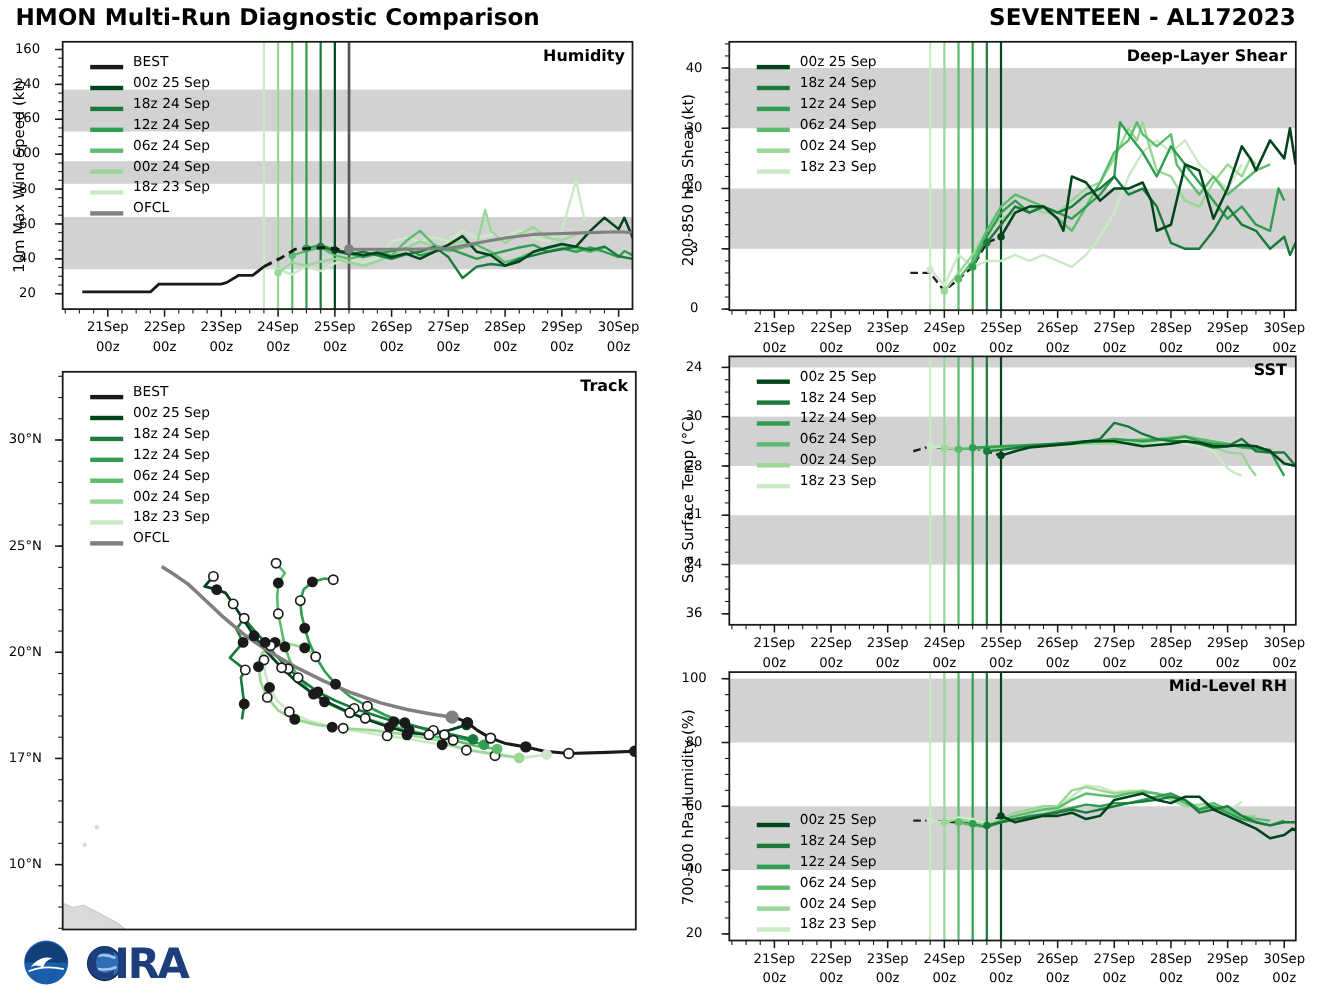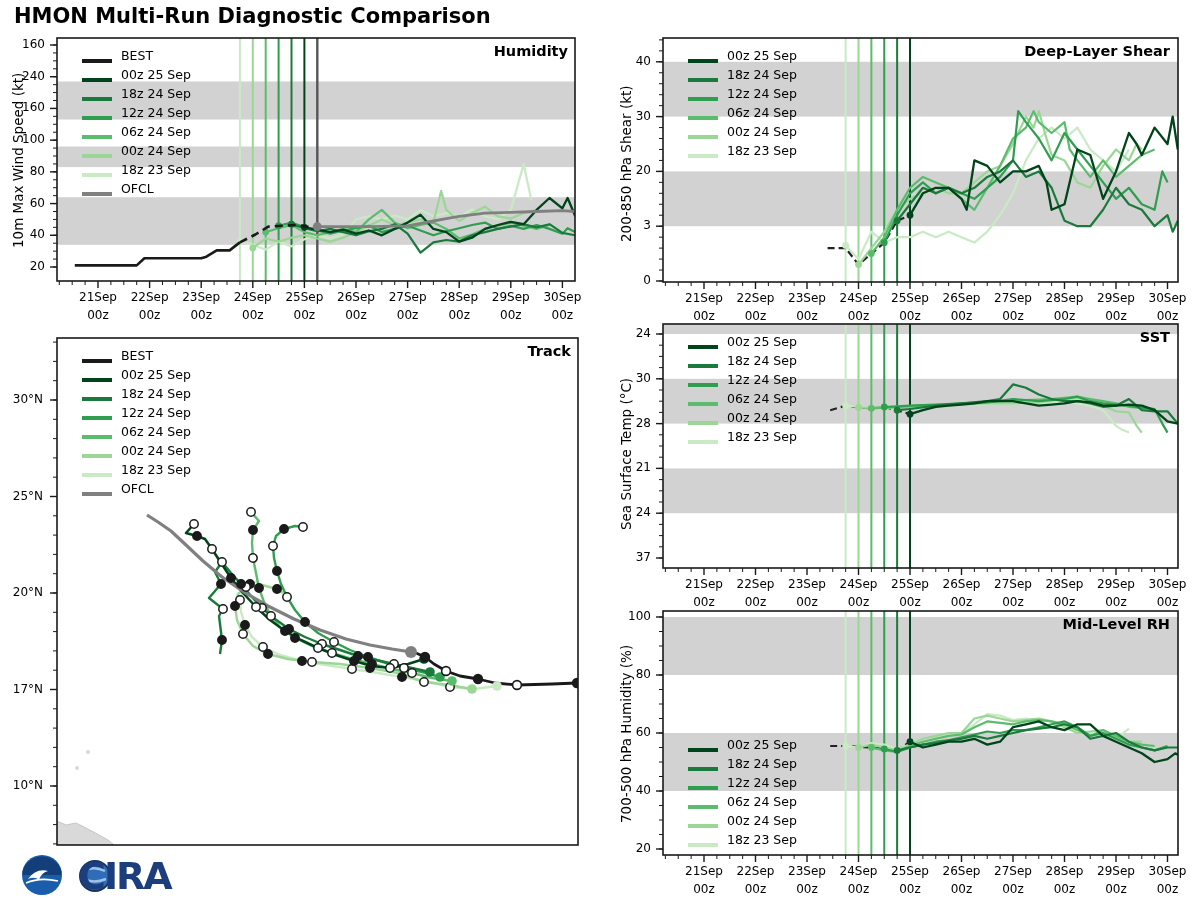--- a/index.html
+++ b/index.html
@@ -8,28 +8,29 @@
   .abs{position:absolute;}
   .title{font-size:21px;font-weight:bold;white-space:nowrap;}
   .corner{font-size:14.5px;font-weight:bold;text-align:right;width:220px;}
   .ylab{font-size:13.5px;white-space:nowrap;transform:rotate(-90deg);transform-origin:left top;}
   .leg{position:absolute;display:flex;flex-direction:column;}
   .legrow{display:flex;align-items:flex-end;height:19px;}
   .legsw{width:30px;height:4px;margin-right:9px;flex:none;}
   .leglab{font-size:12.5px;white-space:nowrap;}
   .tick{position:absolute;font-size:12px;white-space:nowrap;}
   .tick.cx{width:70px;text-align:center;}
-  .tick.ry{width:40px;text-align:right;}
+  .tick.ry{width:40px;text-align:center;}
   svg text{font-family:"DejaVu Sans",sans-serif;}
 </style>
 </head>
 <body>
 
 <div id="page">
   <div class="abs title" style="left:14px;top:4px;">HMON Multi-Run Diagnostic Comparison</div>
+  <div class="abs title" style="right:22px;top:4px;">SEVENTEEN - AL172023</div>
 
   <svg id="cv" class="abs" style="left:0;top:0;" width="1200" height="900">
       <clipPath id="clip-intensity">
         <rect x="57" y="38" width="518" height="243"></rect>
       </clipPath>
       <g clip-path="url(#clip-intensity)">
         <rect x="57" y="197.2292" width="518" height="47.571" fill="#d2d2d2"></rect>
         <rect x="57" y="146.4868" width="518" height="20.614100000000008" fill="#d2d2d2"></rect>
         <rect x="57" y="81.47309999999999" width="518" height="38.05680000000001" fill="#d2d2d2"></rect>
         <line x1="239.9" y1="38" x2="239.9" y2="281" stroke="#c9eac4" stroke-width="2"></line>
@@ -756,21 +757,21 @@
       <div class="tick cx" style="left:926.5px;top:577px;">26Sep</div>
       <div class="tick cx" style="left:926.5px;top:595px;">00z</div>
       <div class="tick cx" style="left:978px;top:577px;">27Sep</div>
       <div class="tick cx" style="left:978px;top:595px;">00z</div>
       <div class="tick cx" style="left:1029.5px;top:577px;">28Sep</div>
       <div class="tick cx" style="left:1029.5px;top:595px;">00z</div>
       <div class="tick cx" style="left:1081px;top:577px;">29Sep</div>
       <div class="tick cx" style="left:1081px;top:595px;">00z</div>
       <div class="tick cx" style="left:1132.5px;top:577px;">30Sep</div>
       <div class="tick cx" style="left:1132.5px;top:595px;">00z</div>
-      <div class="tick ry" style="left:611px;top:550px;">37</div>
+      <div class="tick ry" style="left:611px;top:550px;">36</div>
       <div class="tick ry" style="left:611px;top:505.20000000000005px;">24</div>
       <div class="tick ry" style="left:611px;top:460.4px;">21</div>
       <div class="tick ry" style="left:611px;top:415.6px;">28</div>
       <div class="tick ry" style="left:611px;top:370.8px;">30</div>
       <div class="tick ry" style="left:611px;top:326px;">24</div>
       <div class="tick cx" style="left:669px;top:864px;">21Sep</div>
       <div class="tick cx" style="left:669px;top:882px;">00z</div>
       <div class="tick cx" style="left:720.5px;top:864px;">22Sep</div>
       <div class="tick cx" style="left:720.5px;top:882px;">00z</div>
       <div class="tick cx" style="left:772px;top:864px;">23Sep</div>

